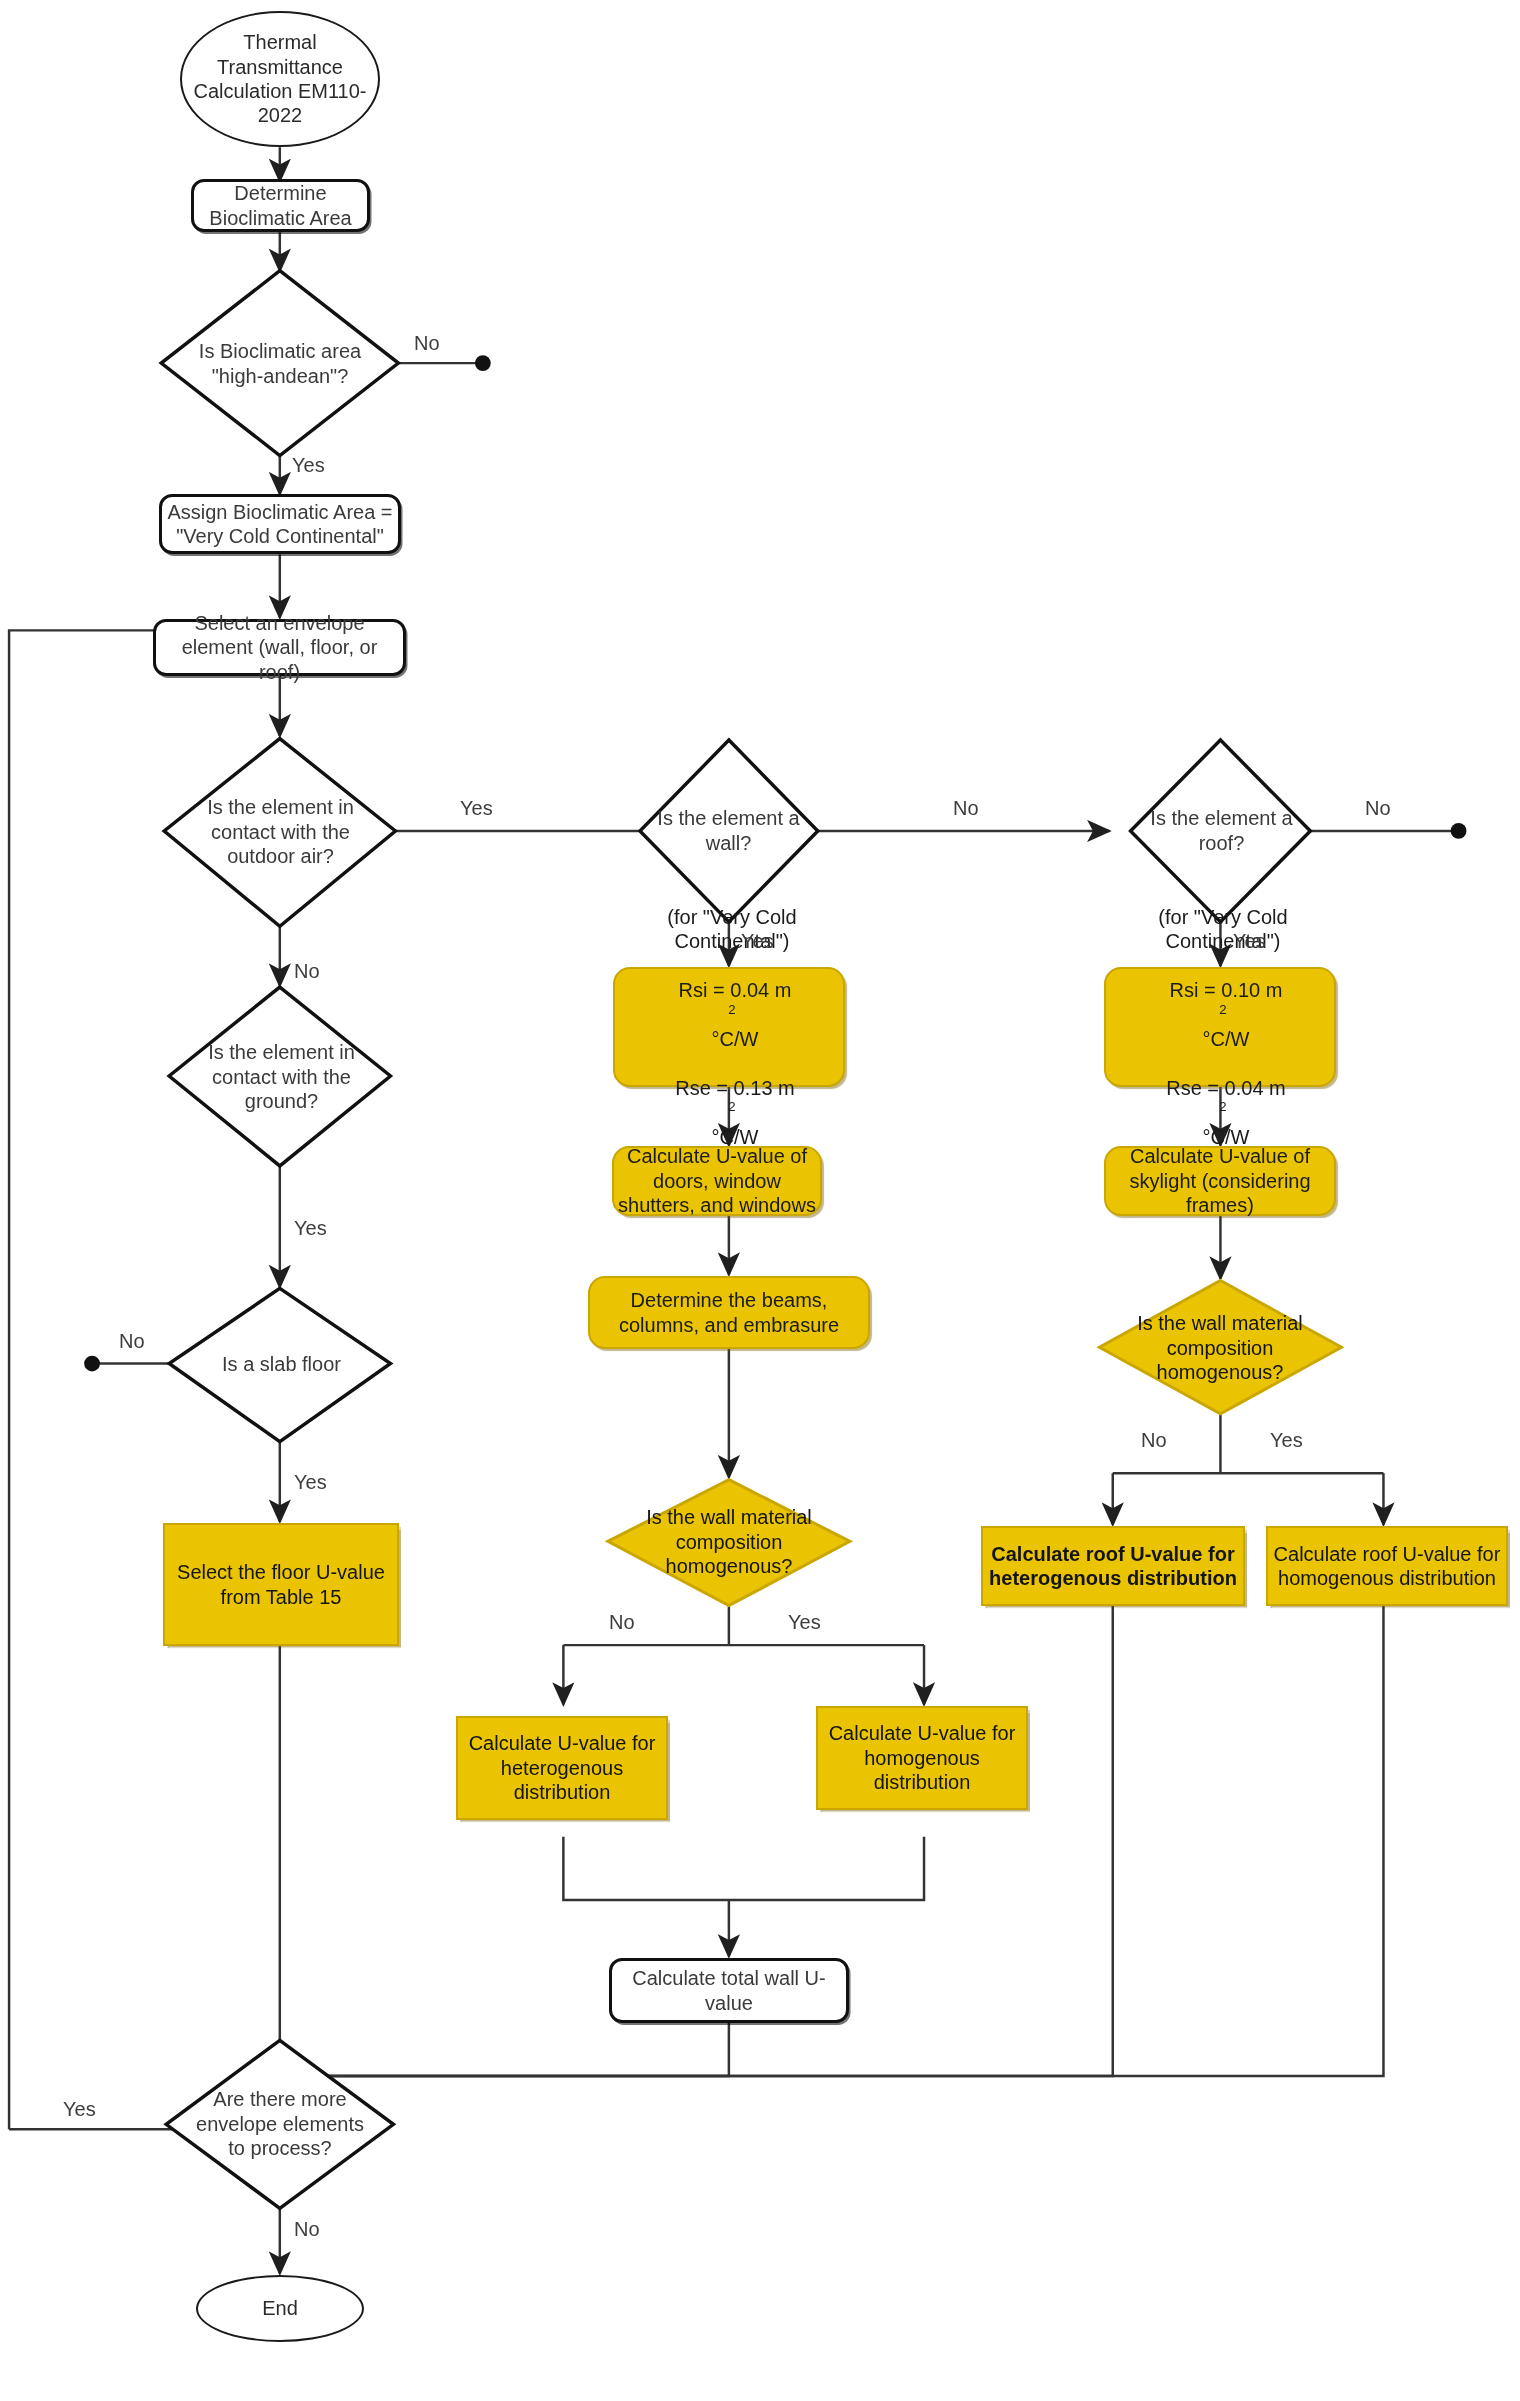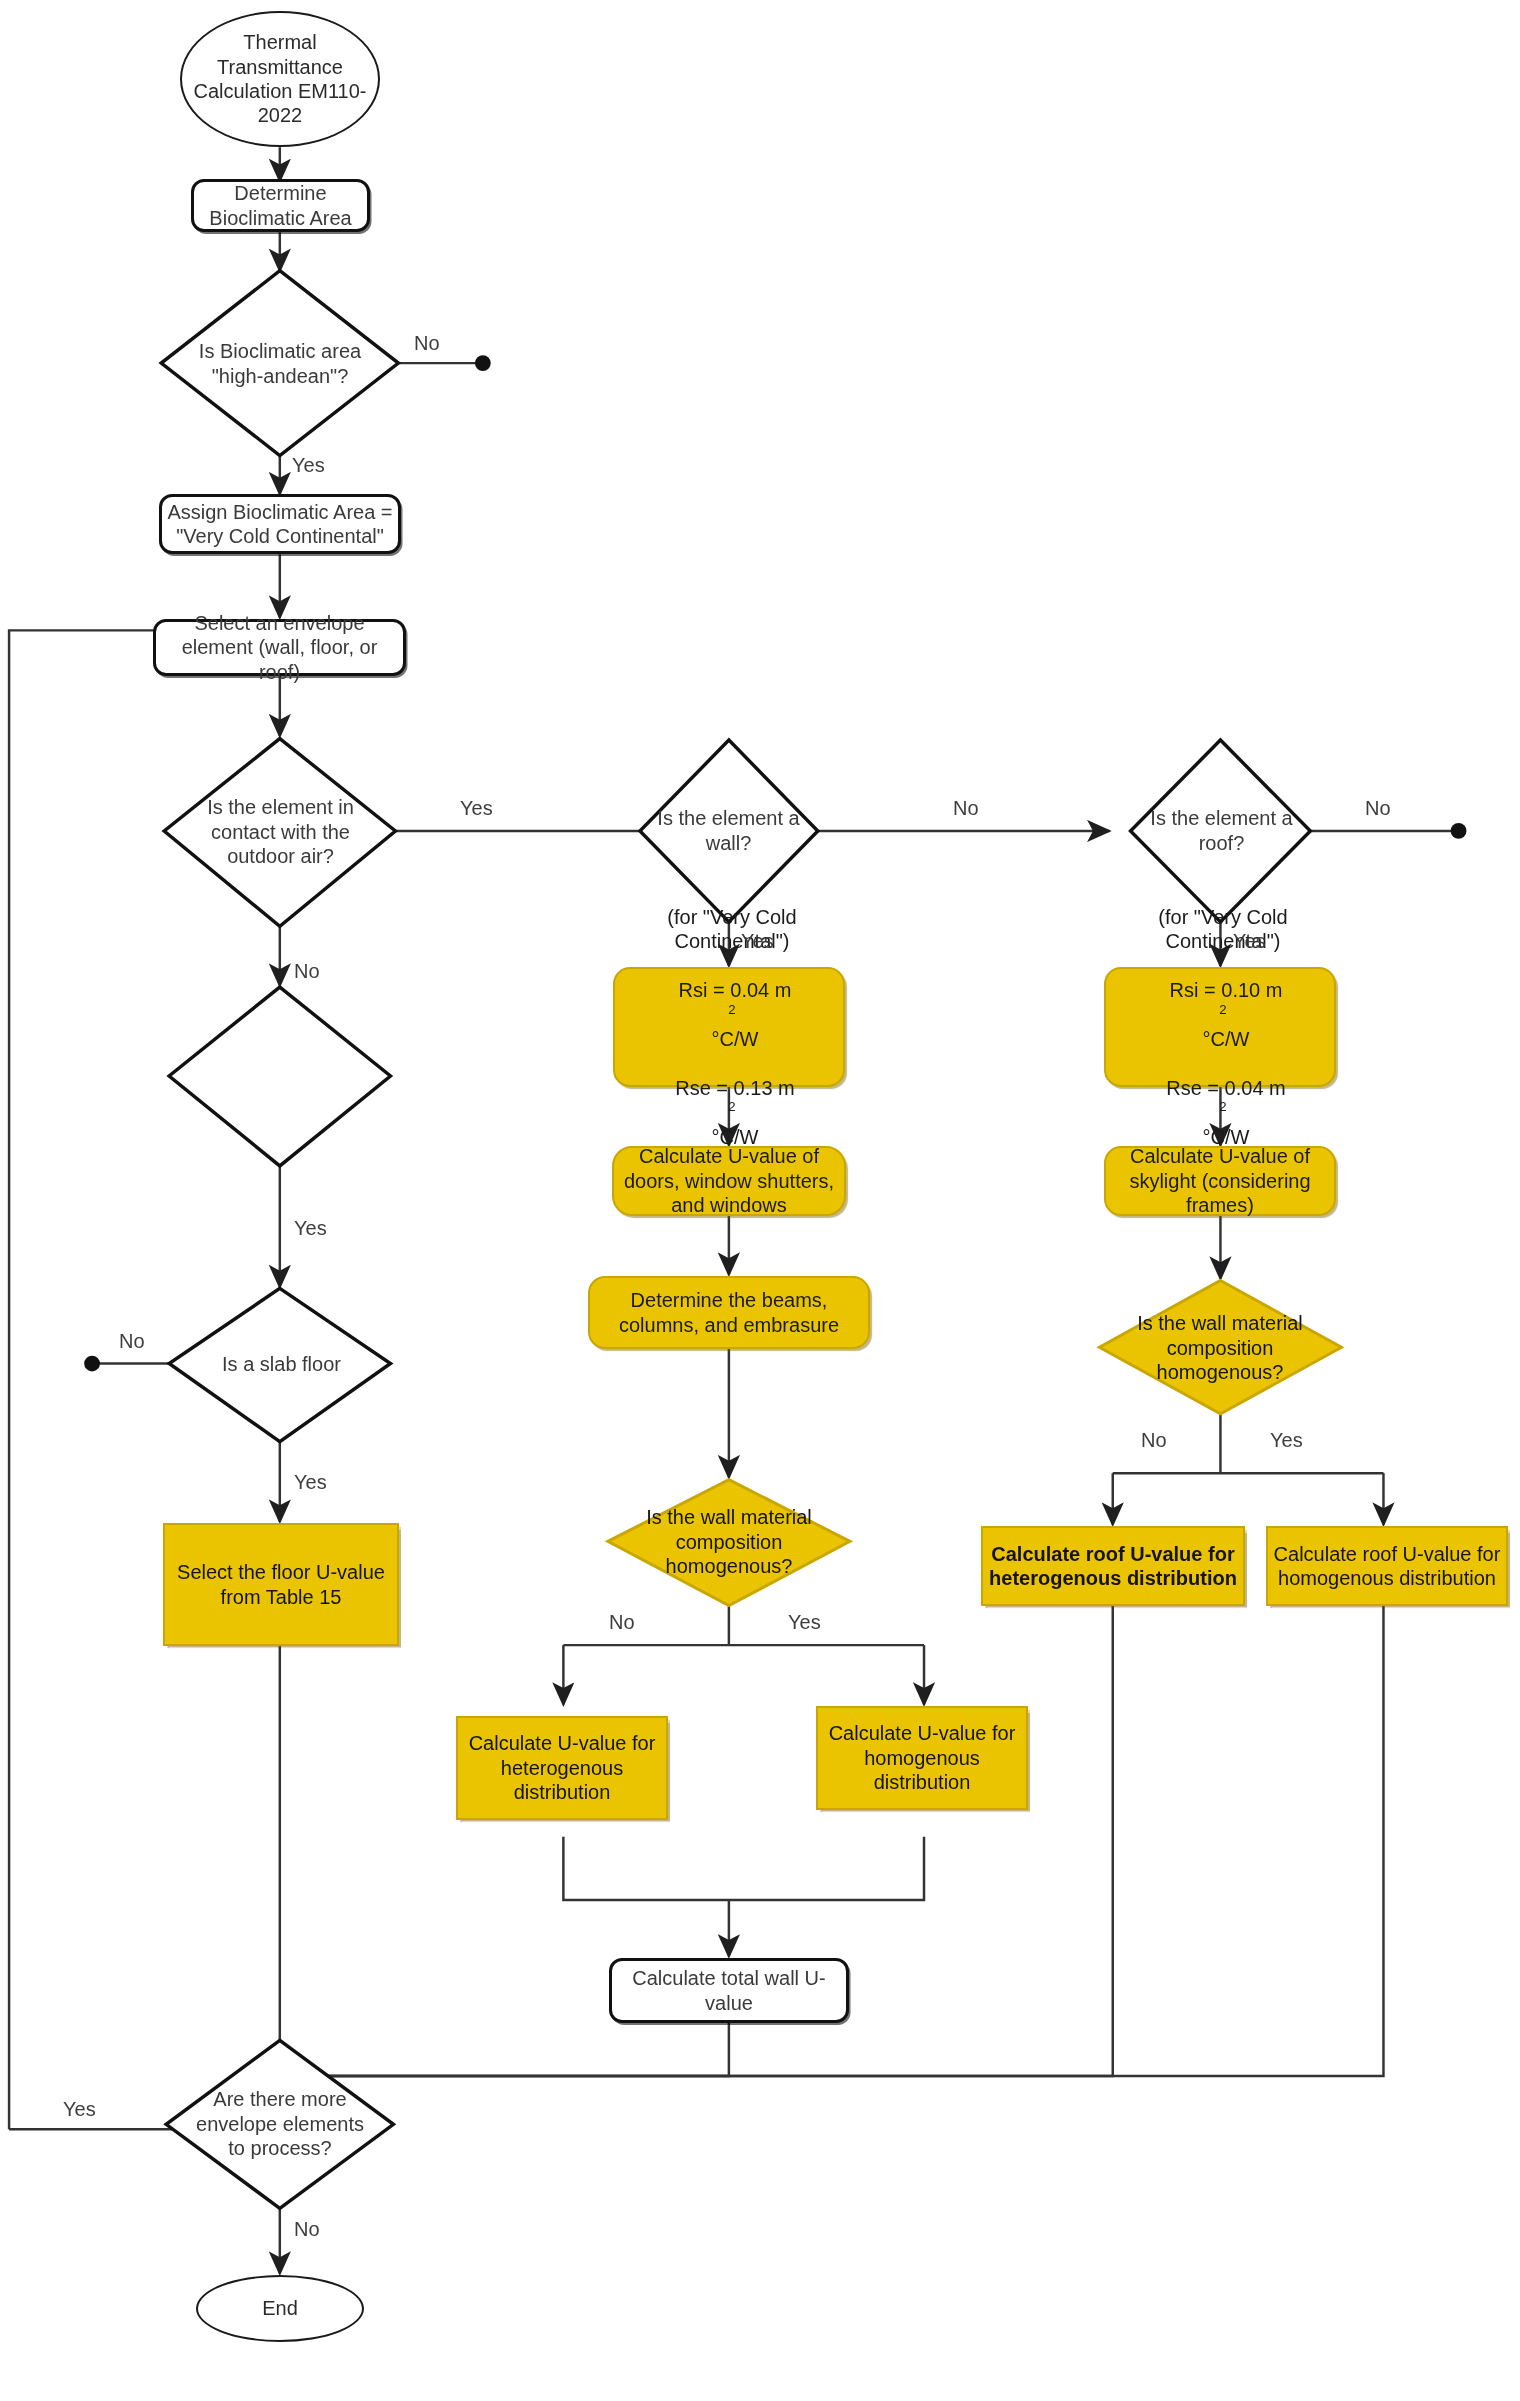--- a/index.html
+++ b/index.html
@@ -140,20 +140,23 @@
   </div>
 
   <div class="node process" style="left:153px;top:619px;width:253px;height:57px;">
     <span>Select an envelope element (wall, floor, or roof)</span>
   </div>
 
   <div class="dec-label" style="left:189px;top:787px;width:183px;height:90px;">
     <span>Is the element in contact with the outdoor air?</span>
   </div>
 
+  <div class="dec-label" style="left:191px;top:1032px;width:181px;height:90px;">
+    <span>Is the element  in contact with the ground?</span>
+  </div>
 
   <div class="dec-label" style="left:194px;top:1343px;width:175px;height:42px;">
     <span>Is a slab floor</span>
   </div>
 
   <div class="node rect-y" style="left:163px;top:1523px;width:236px;height:123px;">
     <span>Select the floor U-value from Table 15</span>
   </div>
 
   <div class="dec-label" style="left:642px;top:800px;width:173px;height:61px;">
@@ -161,21 +164,21 @@
   </div>
 
   <div class="node process-y" style="left:613px;top:967px;width:232px;height:120px;">
     <span style="padding:0 7px;">
       <span>(for "Very Cold Continental")</span><br>
       <span><span>Rsi = 0.04 m</span><sup>2</sup><span>°C/W</span></span><br>
       <span><span>Rse = 0.13 m</span><sup>2</sup><span>°C/W</span></span>
     </span>
   </div>
 
-  <div class="node process-y" style="left:612px;top:1146px;width:234px;height:70px;border-radius:20px;">
+  <div class="node process-y" style="left:612px;top:1146px;width:210px;height:70px;">
     <span>Calculate U-value of doors, window shutters, and windows</span>
   </div>
 
   <div class="node process-y" style="left:588px;top:1276px;width:282px;height:73px;">
     <span>Determine the beams, columns, and embrasure</span>
   </div>
 
   <div class="dec-label ylab" style="left:618px;top:1498px;width:222px;height:88px;">
     <span>Is the wall material composition homogenous?</span>
   </div>

